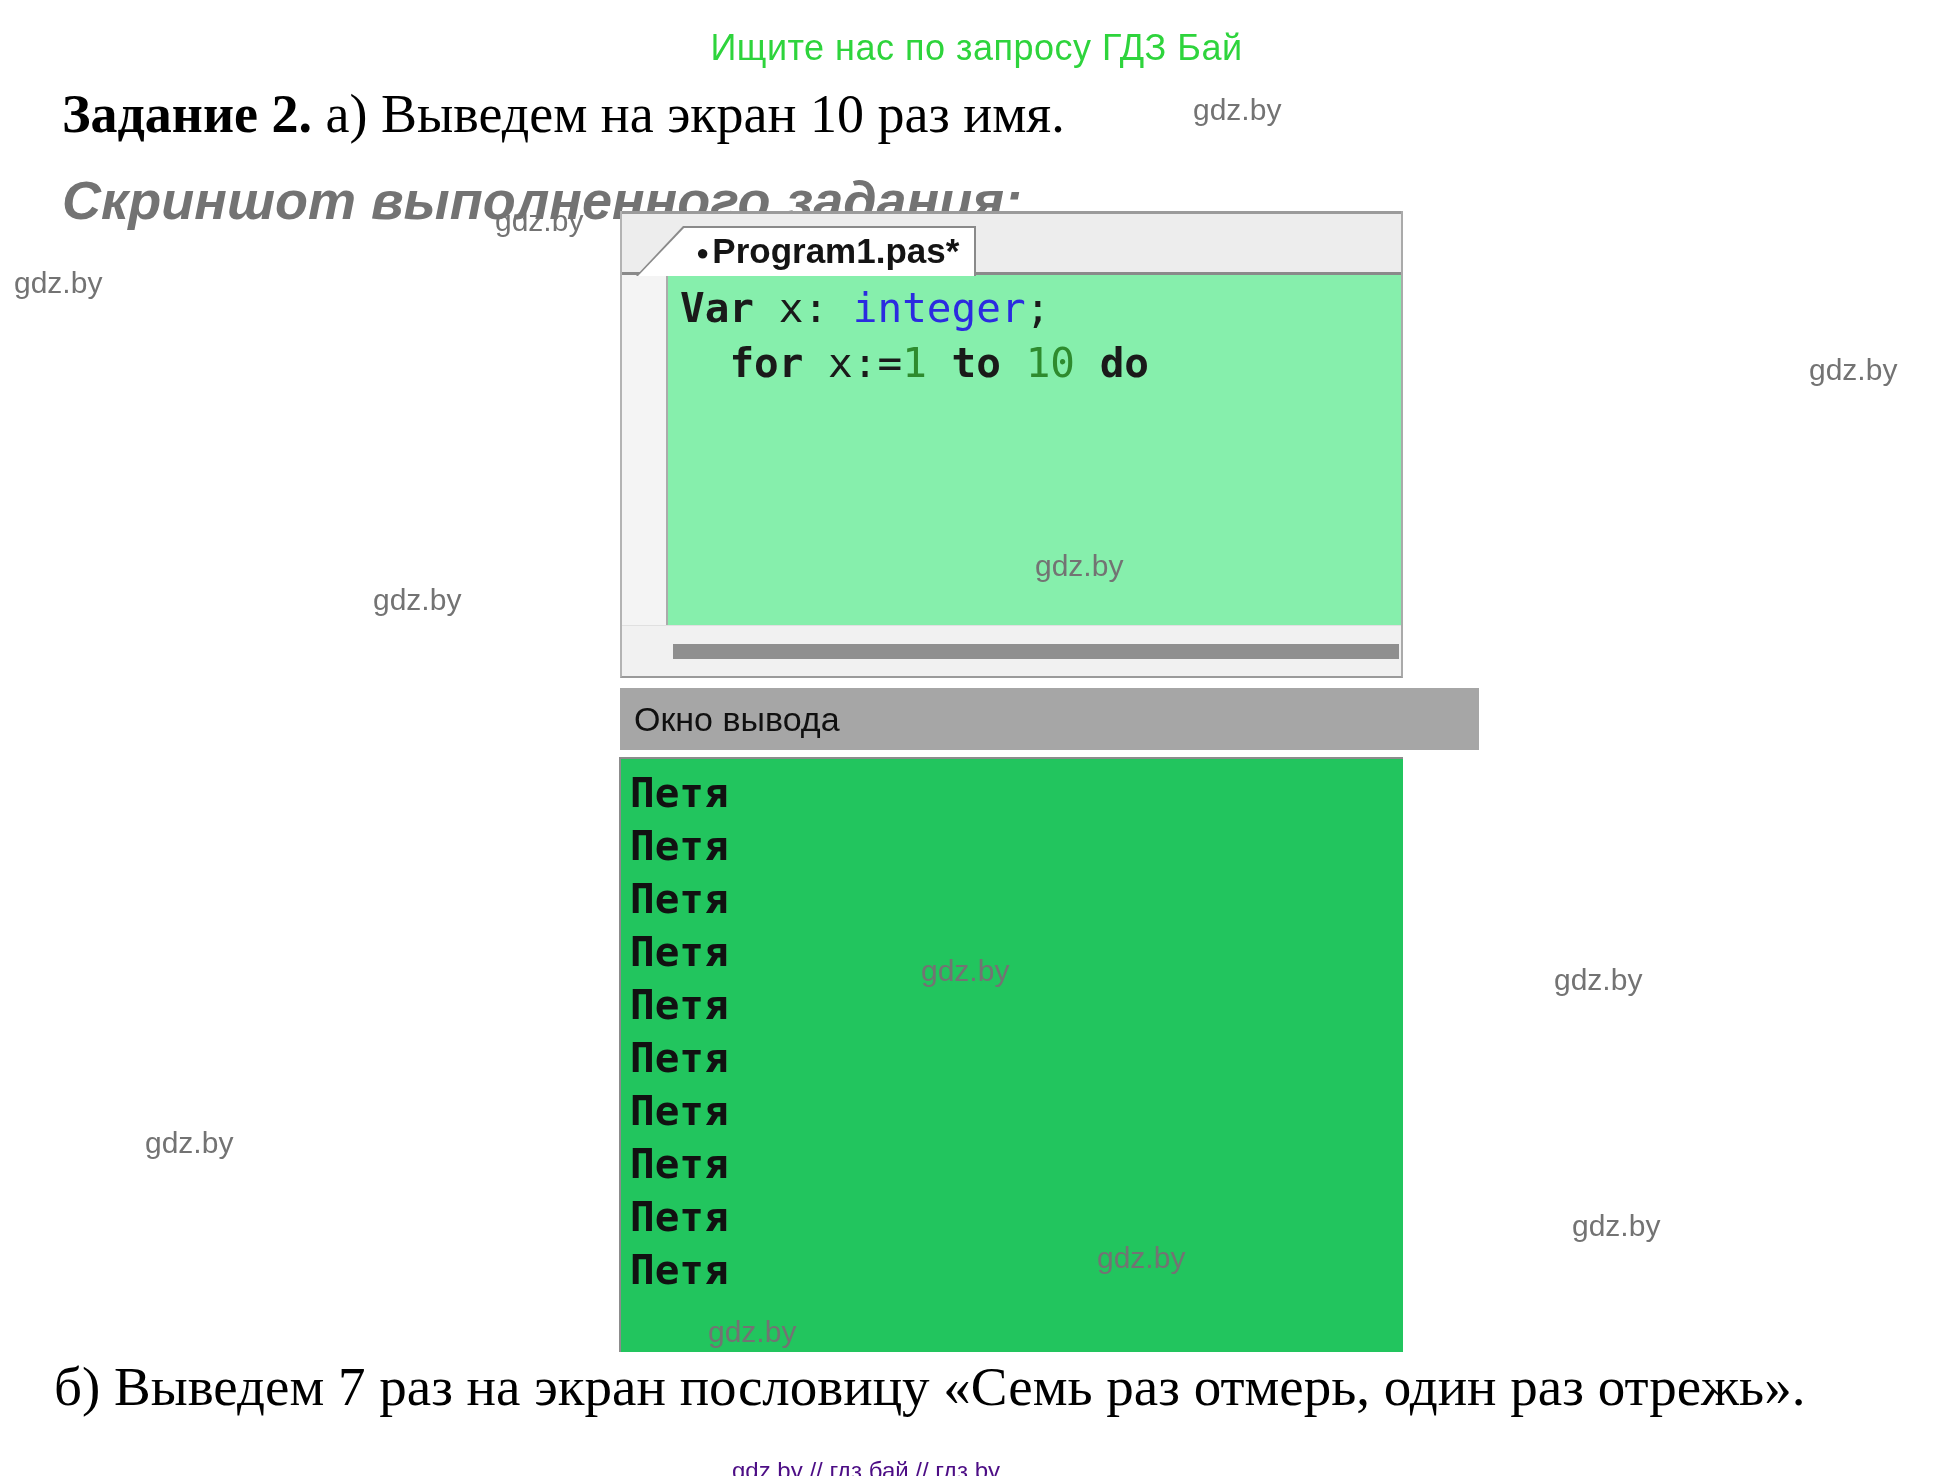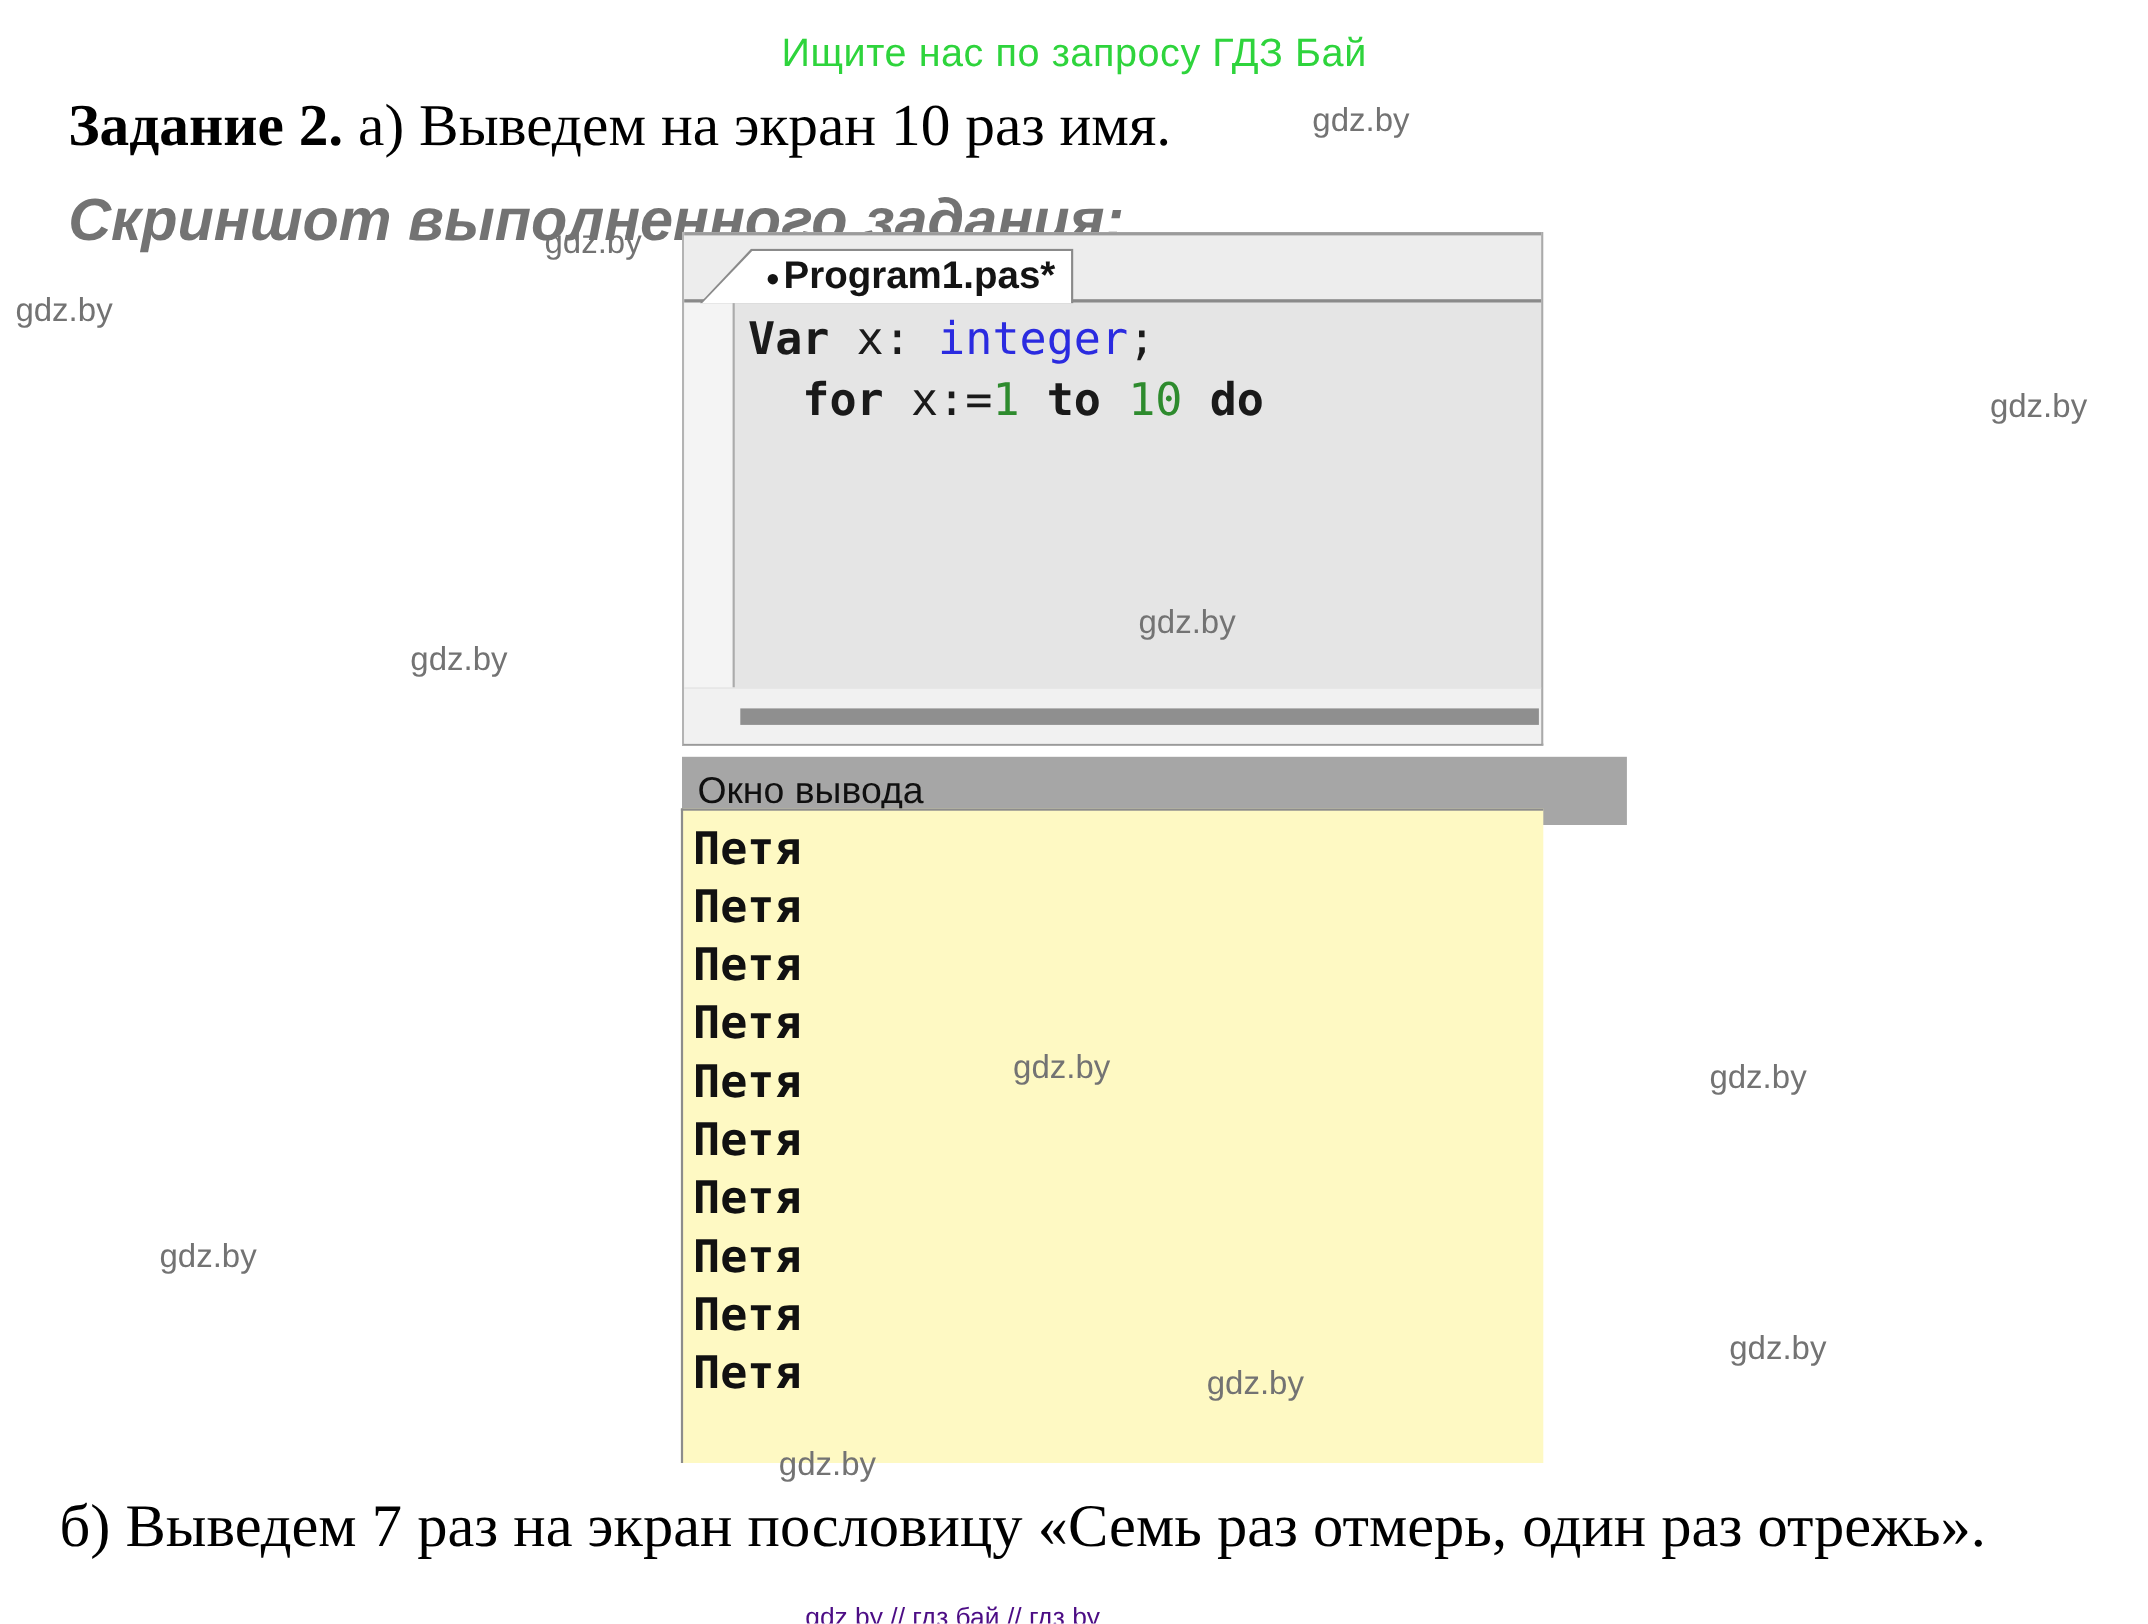--- a/index.html
+++ b/index.html
@@ -72,21 +72,21 @@
     clip-path:polygon(46px 0,100% 0,100% 100%,0 100%);
   }
   .editor-tab .tab-label{
     position:absolute;left:60px;top:0;height:100%;display:flex;align-items:center;
     font-size:35px;font-weight:bold;color:#141414;white-space:nowrap;
   }
   .editor-tab .bullet{
     font-size:22px;margin-right:3px;line-height:1;position:relative;top:2px;
   }
   .code-area{
-    position:absolute;left:0;right:0;top:62px;bottom:50px;background:#e5e5e5;overflow:hidden;
+    position:absolute;left:0;right:0;top:62px;bottom:50px;background:#86efac;overflow:hidden;
   }
   .gutter{
     position:absolute;left:0;top:0;bottom:0;width:46px;
     background:var(--gutter,#f4f4f4);border-right:2px solid #ababab;box-sizing:border-box;
   }
   .code-block{
     position:absolute;left:58px;top:8px;
     font-family:"DejaVu Sans Mono", monospace;font-size:41px;line-height:55px;color:var(--plain,#1a1a1a);
   }
   .code-line{white-space:pre;}
@@ -108,21 +108,21 @@
     background:var(--thumb,#8f8f8f);
   }
 
   
   .output-header{
     left:620px;top:665px;width:859px;height:62px;
     background:var(--outhdr,#a6a6a6);display:flex;align-items:center;
     font-size:34px;color:#101010;padding-left:14px;box-sizing:border-box;z-index:1;
   }
   .output-panel{
-    left:619px;top:712px;width:784px;height:595px;background:#fef9c3;
+    left:619px;top:734px;width:784px;height:595px;background:#22c55e;
     border-top:2px solid #8c8c8c;border-left:2px solid #8c8c8c;box-sizing:border-box;z-index:1;
   }
   .output-lines{
     position:absolute;left:9px;top:8px;
     font-family:"DejaVu Sans Mono", monospace;font-size:41px;font-weight:bold;
     line-height:53px;color:#111;
   }
   .out-line{white-space:pre;}
 </style>
 </head>

